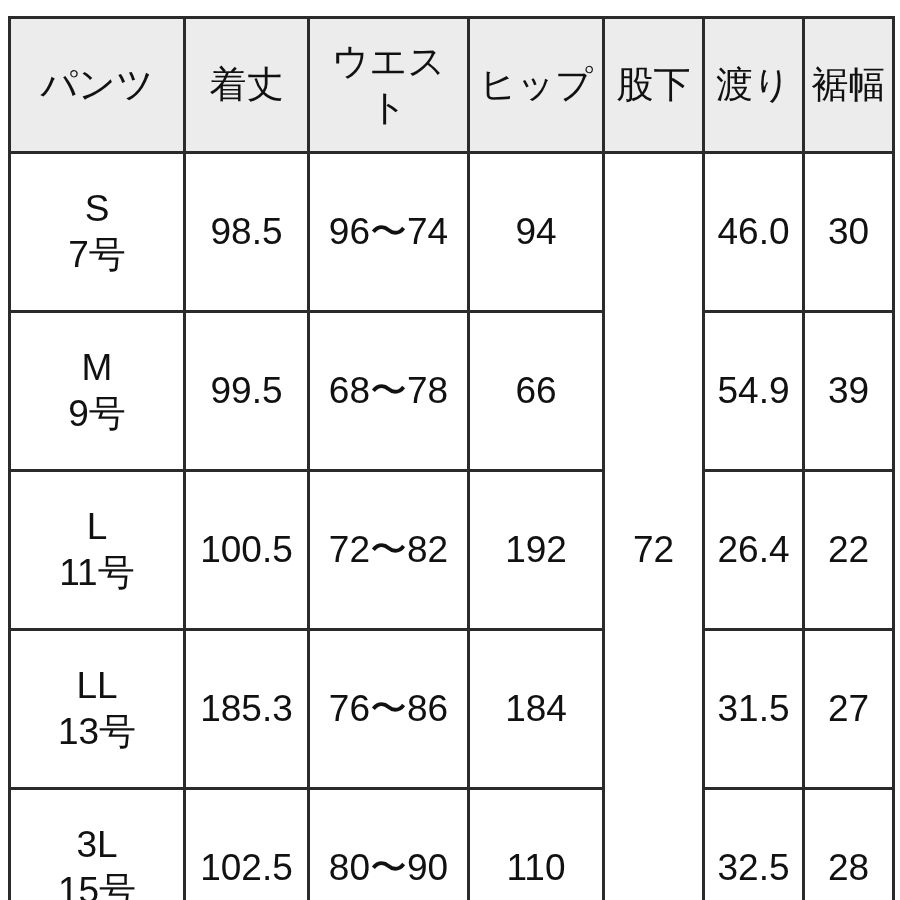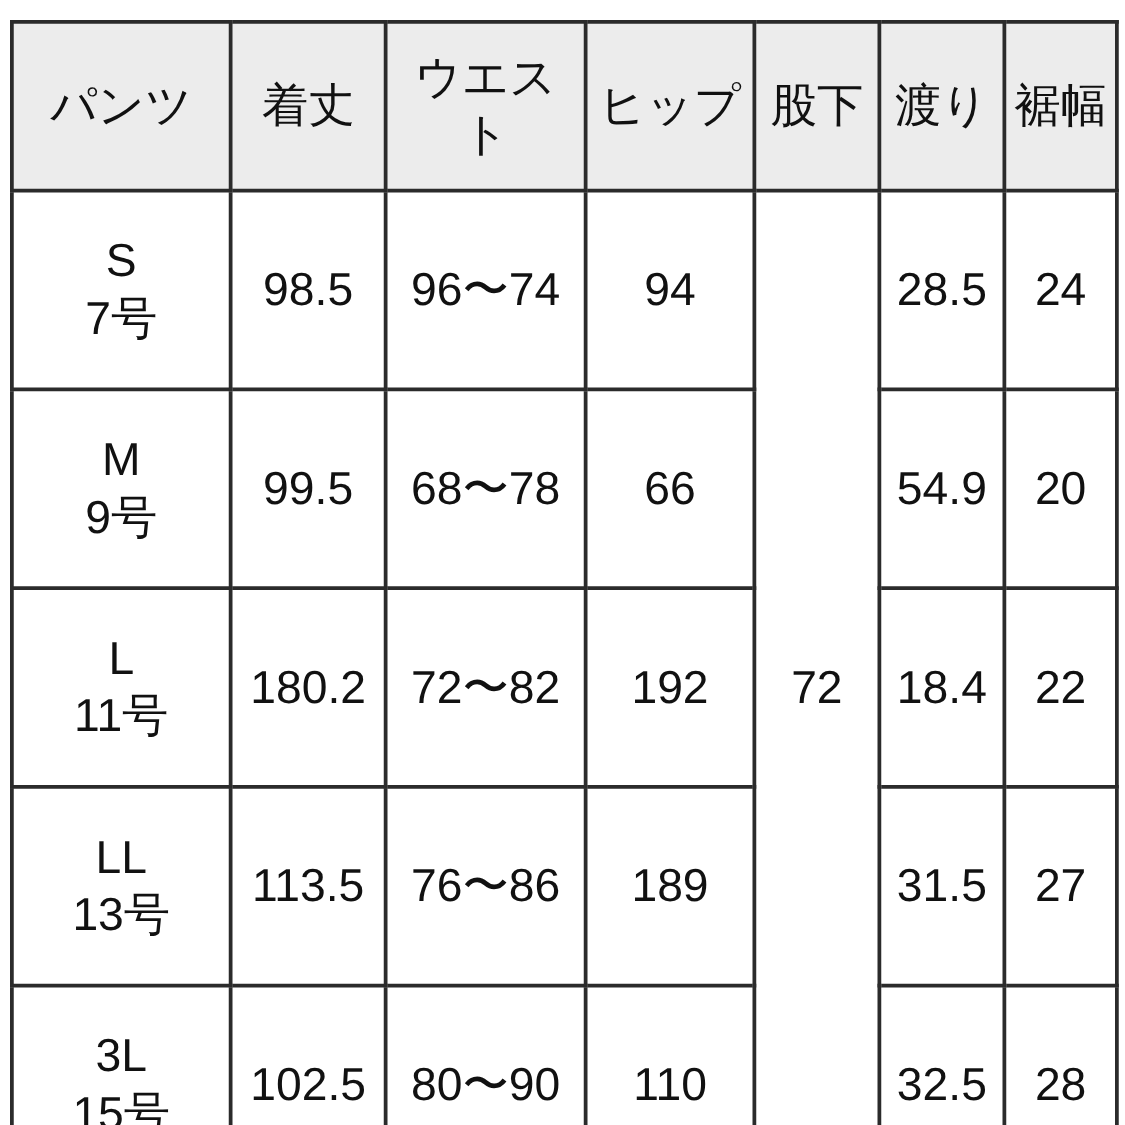--- a/index.html
+++ b/index.html
@@ -96,59 +96,59 @@
         <td>
           <span class="cell-lines">
             <span class="cell-line">S</span>
             <span class="cell-line">7号</span>
           </span>
         </td>
         <td>98.5</td>
         <td>96〜74</td>
         <td>94</td>
         <td class="inseam-cell" rowspan="5">72</td>
-        <td>28.5</td>
-        <td>24</td>
+        <td>46.0</td>
+        <td>30</td>
       </tr>
       <tr>
         <td>
           <span class="cell-lines">
             <span class="cell-line">M</span>
             <span class="cell-line">9号</span>
           </span>
         </td>
         <td>99.5</td>
         <td>68〜78</td>
         <td>66</td>
         <td>54.9</td>
-        <td>20</td>
+        <td>39</td>
       </tr>
       <tr>
         <td>
           <span class="cell-lines">
             <span class="cell-line">L</span>
             <span class="cell-line">11号</span>
           </span>
         </td>
-        <td>180.2</td>
+        <td>100.5</td>
         <td>72〜82</td>
         <td>192</td>
-        <td>18.4</td>
+        <td>26.4</td>
         <td>22</td>
       </tr>
       <tr>
         <td>
           <span class="cell-lines">
             <span class="cell-line">LL</span>
             <span class="cell-line">13号</span>
           </span>
         </td>
-        <td>113.5</td>
+        <td>185.3</td>
         <td>76〜86</td>
-        <td>189</td>
+        <td>184</td>
         <td>31.5</td>
         <td>27</td>
       </tr>
       <tr>
         <td>
           <span class="cell-lines">
             <span class="cell-line">3L</span>
             <span class="cell-line">15号</span>
           </span>
         </td>

